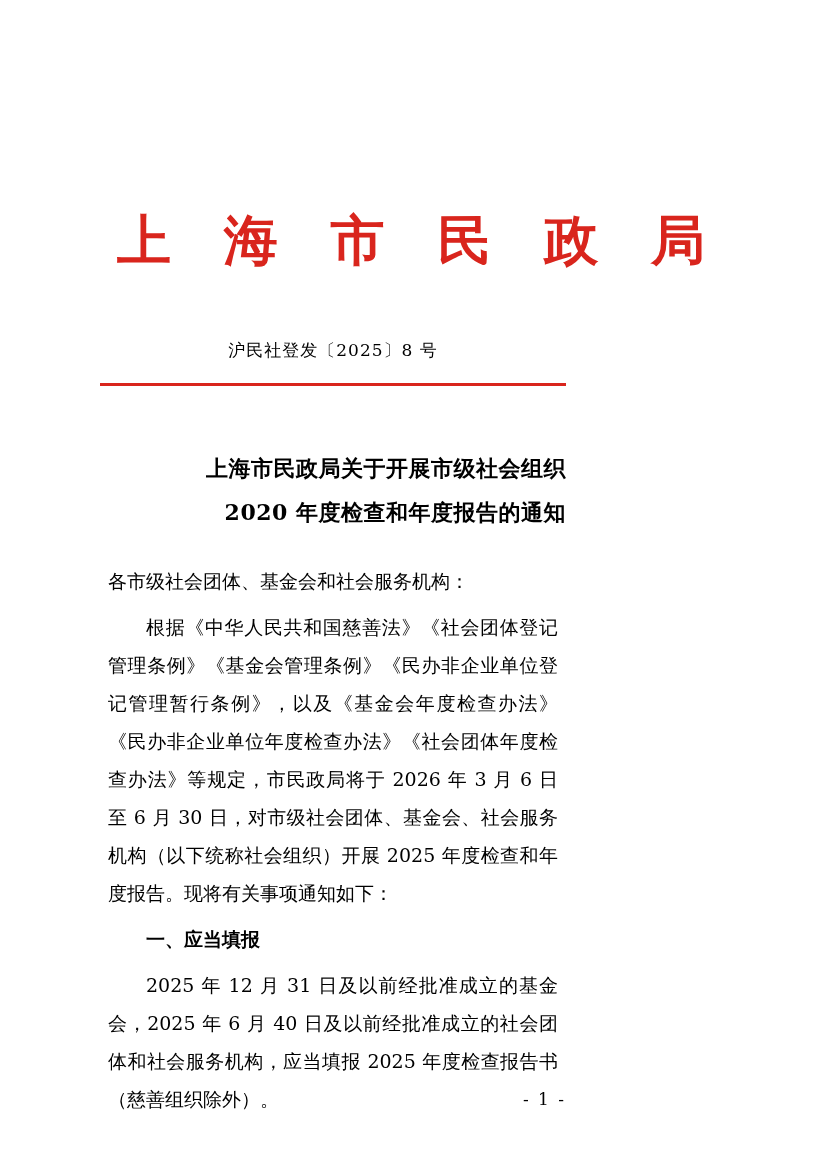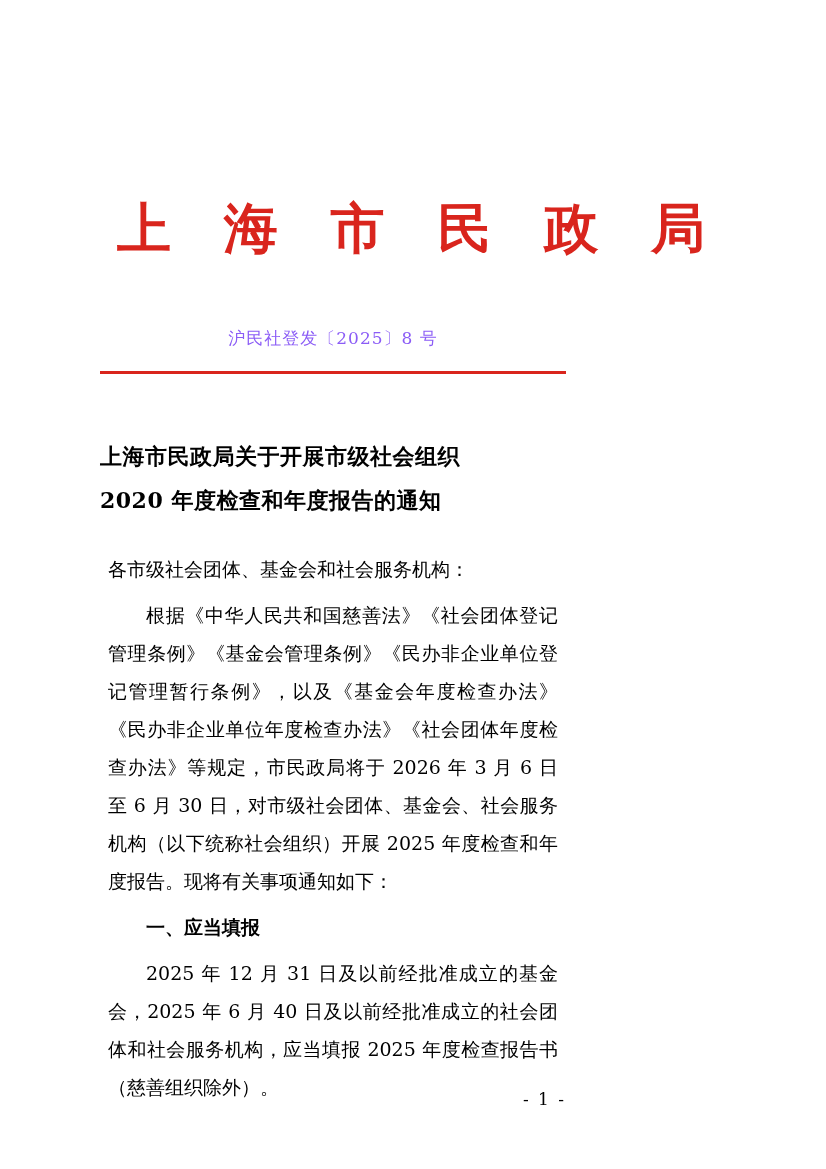--- a/index.html
+++ b/index.html
@@ -13,55 +13,55 @@
     font-family: "DejaVu Serif", "Liberation Serif", serif;
     color: #000000;
     position: relative;
     overflow: hidden;
   }
   .page {
     position: relative;
     width: 666px;
     height: 1169px;
     box-sizing: border-box;
-    padding: 0 100px;
+    padding: 12px 100px;
   }
   
   .letterhead {
     text-align: center;
     padding-top: 196px;
   }
   .letterhead-title {
     color: #d9251d;
     font-family: "DejaVu Serif", "Liberation Serif", serif;
     font-weight: bold;
     font-size: 54px;
     letter-spacing: 17px;
     line-height: 1.2;
     text-indent: 17px;
     white-space: nowrap;
   }
   .doc-number {
     text-align: center;
-    color: #8b5cf6;
+    color: #000000;
     font-size: 17px;
     letter-spacing: 1px;
     margin-top: 66px;
     font-family: "DejaVu Serif", "Liberation Serif", serif;
   }
   .red-rule {
     margin-top: 21px;
     height: 3px;
     background: #d9251d;
     width: 100%;
   }
   
   .doc-title {
     margin-top: 60px;
-    text-align: left;
+    text-align: right;
     font-weight: bold;
     font-size: 22px;
     line-height: 44px;
     letter-spacing: 0.5px;
   }
   .doc-title div {
     white-space: nowrap;
   }
   
   .body-text {

